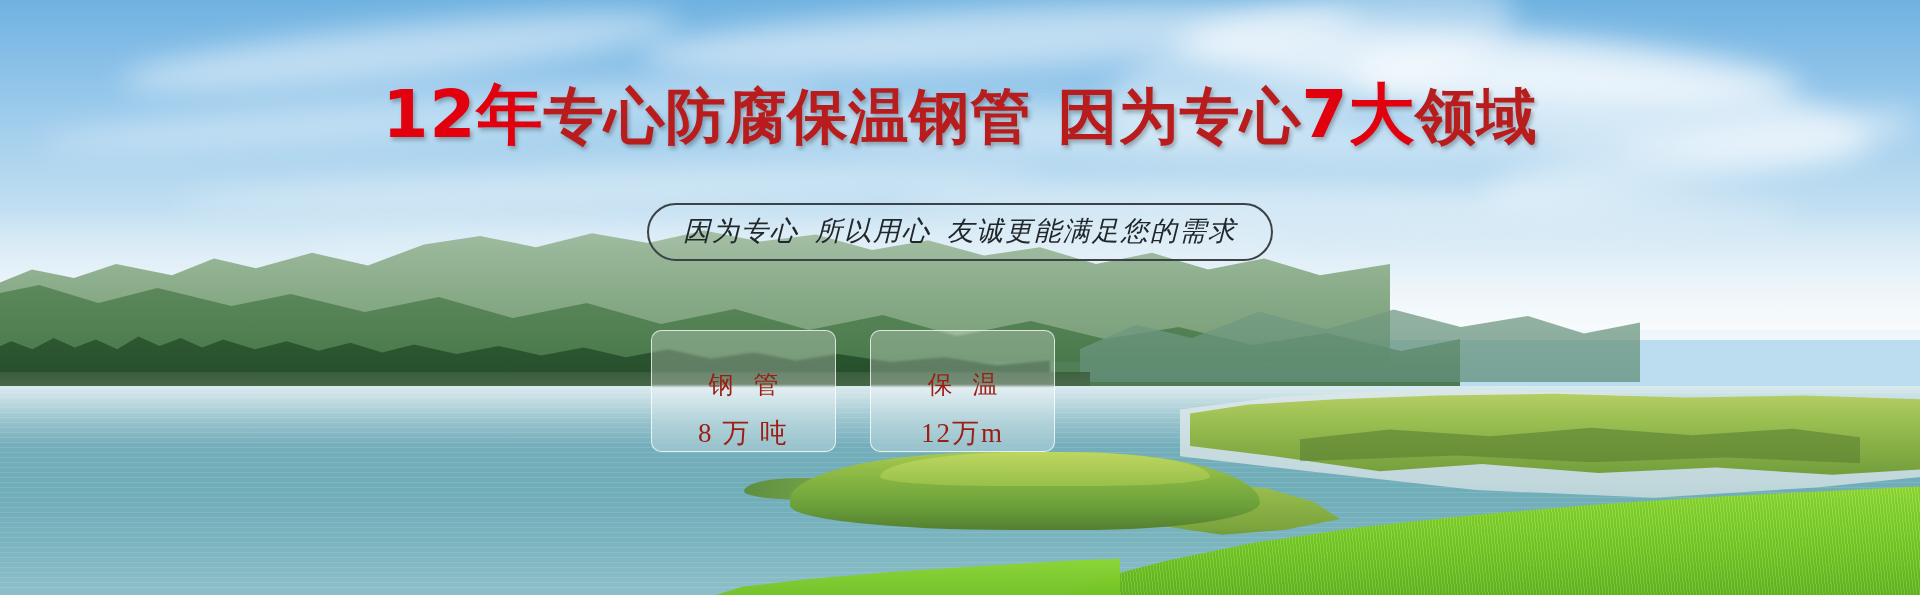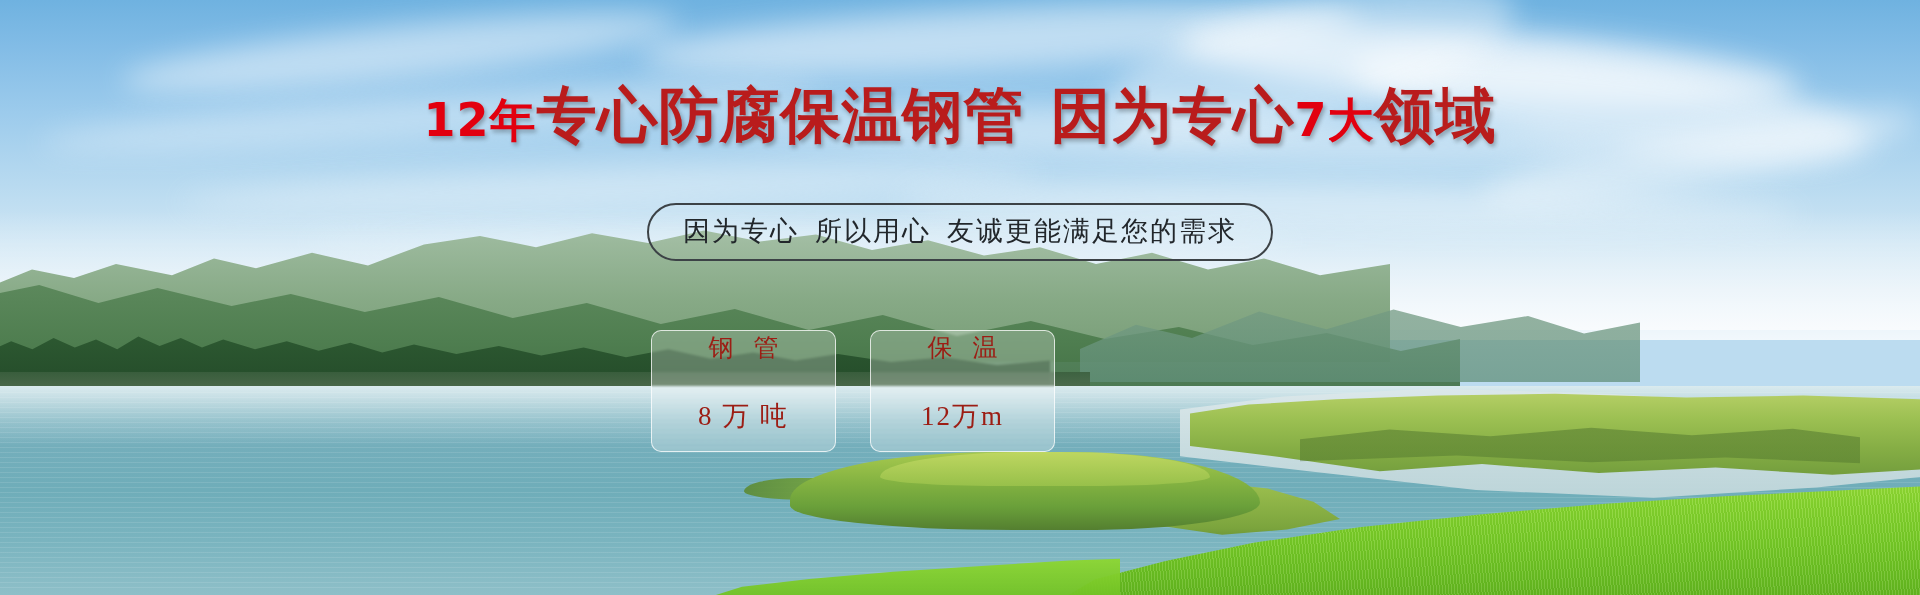--- a/index.html
+++ b/index.html
@@ -171,60 +171,60 @@
     position:absolute; left:0; top:84px; width:1920px;
     text-align:center;
     font-family:"DejaVu Sans","Liberation Sans",sans-serif;
     font-weight:bold;
     font-size:60px;
     line-height:62px;
     letter-spacing:1px;
     white-space:nowrap;
     text-shadow:2px 3px 4px rgba(0,0,0,.28);
   }
-  .hl-red{color:#e2000f;font-size:46px;}
+  .hl-red{color:#e2000f;font-size:66px;}
   .hl-dark{color:#b91c1c;}
   .hl-gap{display:inline-block;width:26px;}
 
   .subtitle-wrap{
     position:absolute; left:0; top:203px; width:1920px;
     text-align:center;
   }
   .subtitle{
     display:inline-block;
     border:2px solid #3c4246;
     border-radius:30px;
     padding:8px 34px 10px 34px;
     color:#22272b;
     font-family:"DejaVu Sans","Liberation Sans",sans-serif;
     font-size:27px;
     letter-spacing:2px;
     white-space:nowrap;
     background:rgba(255,255,255,.05);
+    font-style:italic;
   }
   .sub-sp{display:inline-block;width:16px;}
 
   
   .cards{
     position:absolute; left:651px; top:330px;
     display:flex;
     gap:34px;
   }
   .card{
     width:185px; height:122px;
     border:1px solid rgba(255,255,255,.75);
     border-radius:10px;
     background:rgba(255,255,255,.26);
     display:flex;
     flex-direction:column;
     align-items:center;
-    justify-content:flex-start;
+    justify-content:flex-end;
     box-sizing:border-box;
     backdrop-filter:blur(1px);
-    gap:20px;
   }
   .card-title{
     color:#9c1d14;
     font-family:"DejaVu Sans","Liberation Sans",sans-serif;
     font-size:25px;
     letter-spacing:6px;
     text-indent:6px;
     margin-bottom:14px;
     white-space:nowrap;
   }

